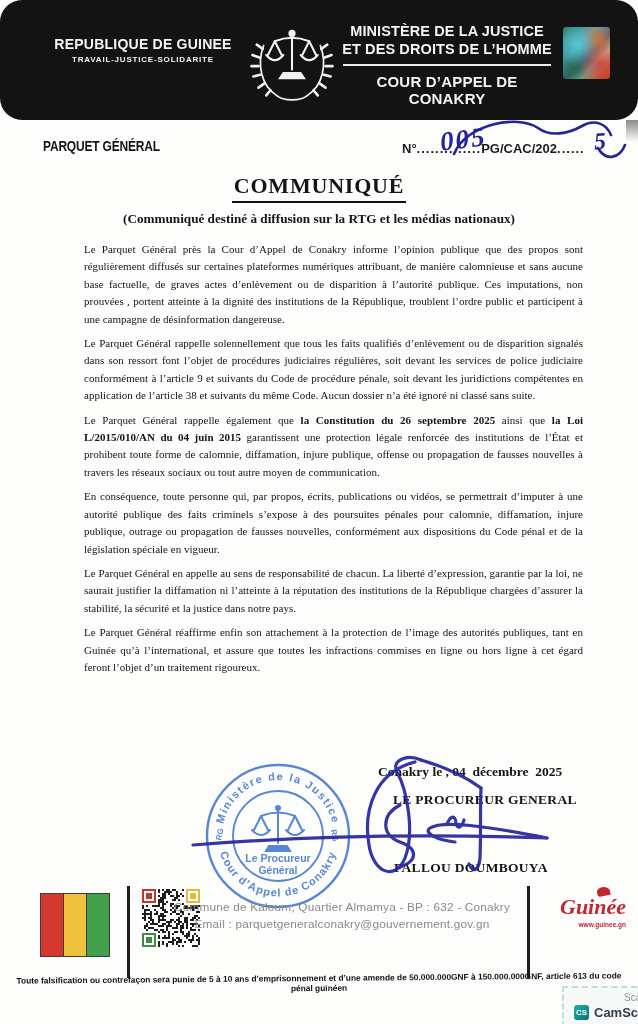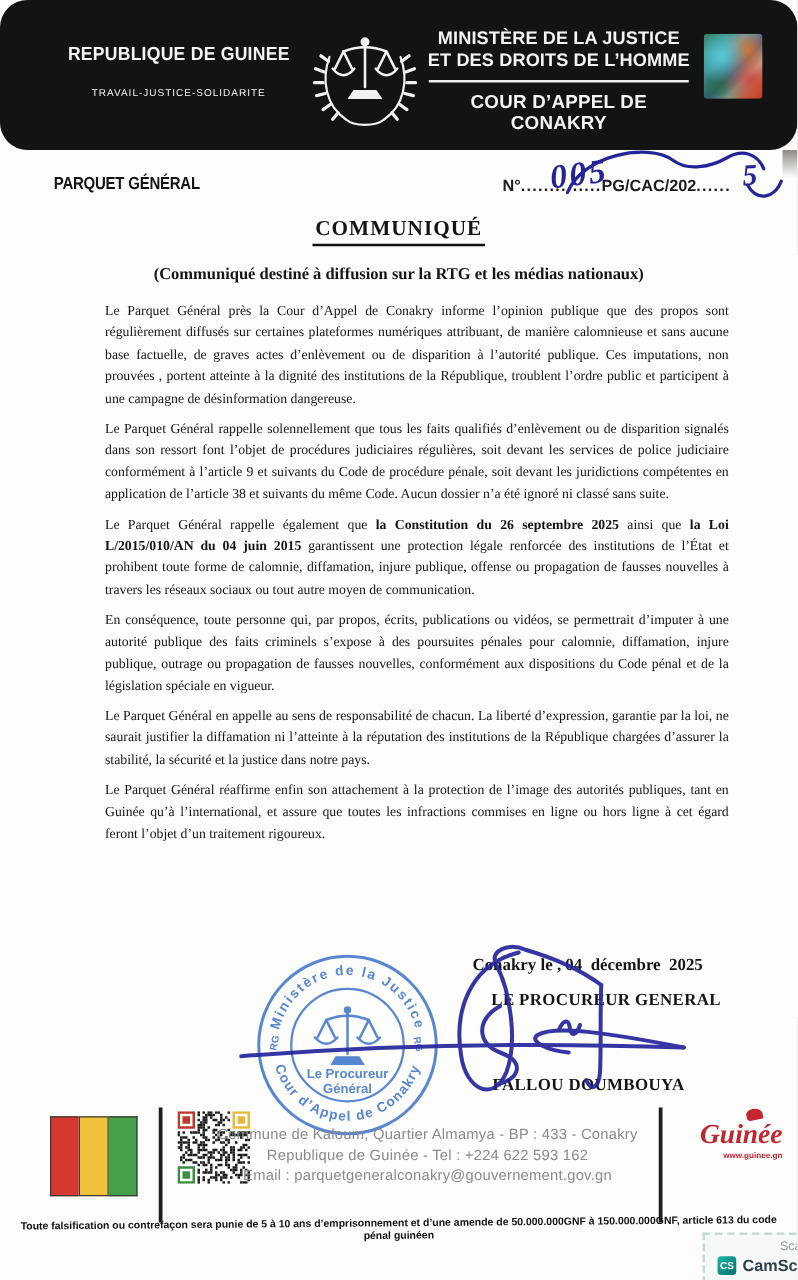--- a/index.html
+++ b/index.html
@@ -3,21 +3,21 @@
 <meta charset="utf-8">
 <style>
   html,body{margin:0;padding:0;background:#e8e8e8;}
   .page{position:relative;width:638px;height:1024px;margin:0 auto;overflow:hidden;
         background:#fdfdfc;font-family:"Liberation Serif",serif;color:#151515;}
   
   .header-band{position:absolute;left:0;top:0;width:638px;height:120px;background:#131313;border-radius:22px;}
   .hdr-left{position:absolute;left:38px;top:36px;width:210px;text-align:center;color:#f4f4f4;
             font-family:"Liberation Sans",sans-serif;}
   .hdr-left .l1{font-size:14.5px;font-weight:bold;letter-spacing:.2px;transform:scale(.97,1.05);}
-  .hdr-left .l2{font-size:8px;font-weight:normal;letter-spacing:.8px;margin-top:18px;}
+  .hdr-left .l2{font-size:8px;font-weight:bold;letter-spacing:.8px;margin-top:3px;}
   .emblem{position:absolute;left:249px;top:16px;}
   .hdr-right{position:absolute;left:341px;top:22px;width:212px;text-align:center;color:#f4f4f4;
              font-family:"Liberation Sans",sans-serif;}
   .hdr-right .l1,.hdr-right .l2{font-size:14.5px;font-weight:bold;letter-spacing:.1px;line-height:18px;}
   .hdr-right .rule{height:1.5px;background:#eee;margin:6px 2px 7px 2px;}
   .hdr-right .l3{font-size:15px;font-weight:bold;letter-spacing:.2px;}
   .hologram{position:absolute;left:563px;top:27px;width:47px;height:52px;border-radius:3px;
             background:
               radial-gradient(circle at 30% 35%,rgba(90,200,215,.9),rgba(90,200,215,0) 45%),
               radial-gradient(circle at 75% 25%,rgba(225,120,45,.9),rgba(225,120,45,0) 40%),
@@ -31,21 +31,21 @@
            font-size:12.5px;font-weight:bold;letter-spacing:-.2px;transform:scale(.96,1.12);transform-origin:left top;}
   .refnum{position:absolute;left:402px;top:141px;font-family:"Liberation Sans",sans-serif;
           font-size:13px;font-weight:600;color:#1c1c1c;white-space:nowrap;}
   .refnum .dots{letter-spacing:1px;}
   .hand{position:absolute;color:#23239a;font-style:italic;font-weight:bold;font-family:"Liberation Serif",serif;}
   .hand-num{left:440px;top:124px;font-size:27px;transform:rotate(-7deg);letter-spacing:2px;}
   .hand-year{left:594px;top:128px;font-size:24px;transform:rotate(-4deg);}
   .flourish{position:absolute;left:428px;top:108px;}
   
   .title-wrap{position:absolute;left:0;top:173px;width:638px;text-align:center;}
-  .title{display:inline-block;font-size:17px;font-weight:bold;letter-spacing:.8px;
+  .title{display:inline-block;font-size:22px;font-weight:bold;letter-spacing:.8px;
          border-bottom:2.5px solid #111;padding:0 2px 2px 2px;text-align:center;}
   .subtitle{position:absolute;left:0;top:211px;width:638px;text-align:center;
             font-size:13.2px;font-weight:bold;}
   
   .body-text{position:absolute;left:84px;top:241px;width:499px;font-size:11px;
              line-height:17.4px;text-align:justify;color:#141414;}
   .body-text p{margin:0 0 7px 0;}
   
   .dateline{position:absolute;left:378px;top:764px;font-size:13.5px;font-weight:bold;white-space:pre;}
   .role{position:absolute;left:393px;top:792px;font-size:13.5px;font-weight:bold;letter-spacing:.3px;}
@@ -506,22 +506,21 @@
         <rect x="12" y="28" width="1" height="1"></rect>
         <rect x="18" y="28" width="1" height="1"></rect>
         <rect x="20" y="28" width="1" height="1"></rect>
         <rect x="25" y="28" width="1" height="1"></rect>
         <rect x="26" y="28" width="1" height="1"></rect>
         <rect x="27" y="28" width="1" height="1"></rect>
       </g>
   </svg>
 
   <div class="address">
-    <div>Commune de Kaloum, Quartier Almamya - BP : 433 - Conakry</div>
-    <div>Republique de Guinée - Tel : +224 622 593 162</div>
+    <div>Commune de Kaloum, Quartier Almamya - BP : 632 - Conakry</div>
     <div>Email : parquetgeneralconakry@gouvernement.gov.gn</div>
   </div>
 
   <div class="vdiv" style="left:527px"></div>
 
   <div class="guinee">
     <span class="gtxt"><span class="cap"></span><span>Guinée</span></span>
     <div class="gurl">www.guinee.gn</div>
   </div>
 

